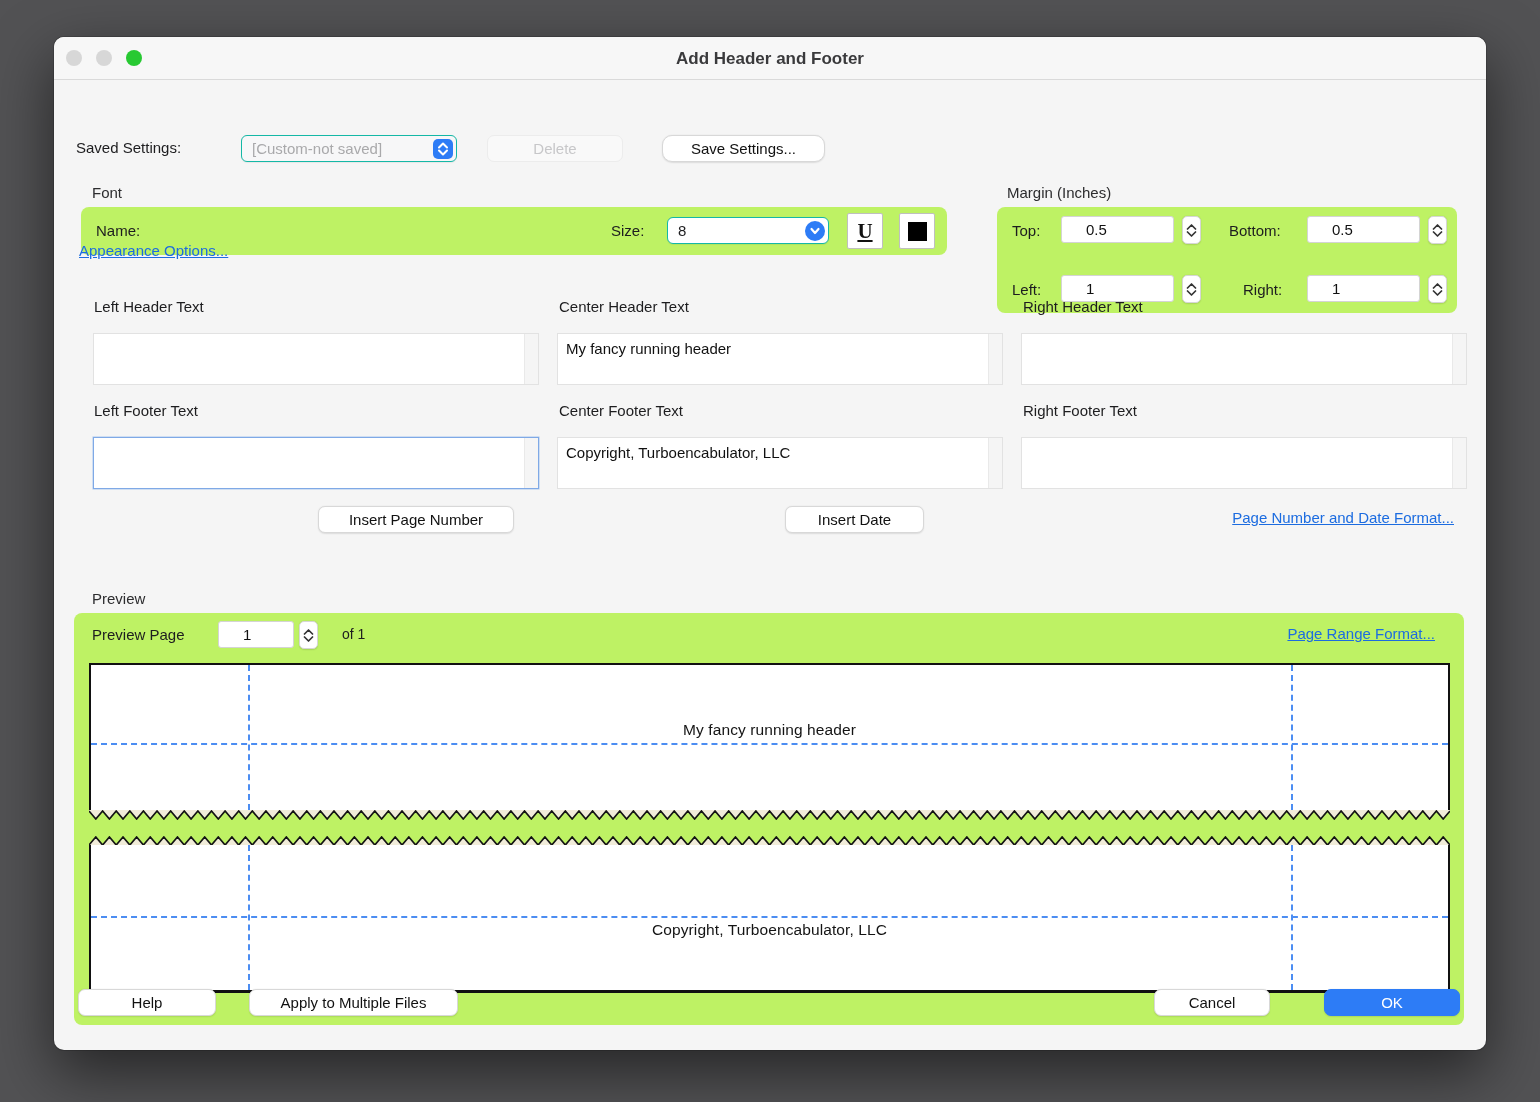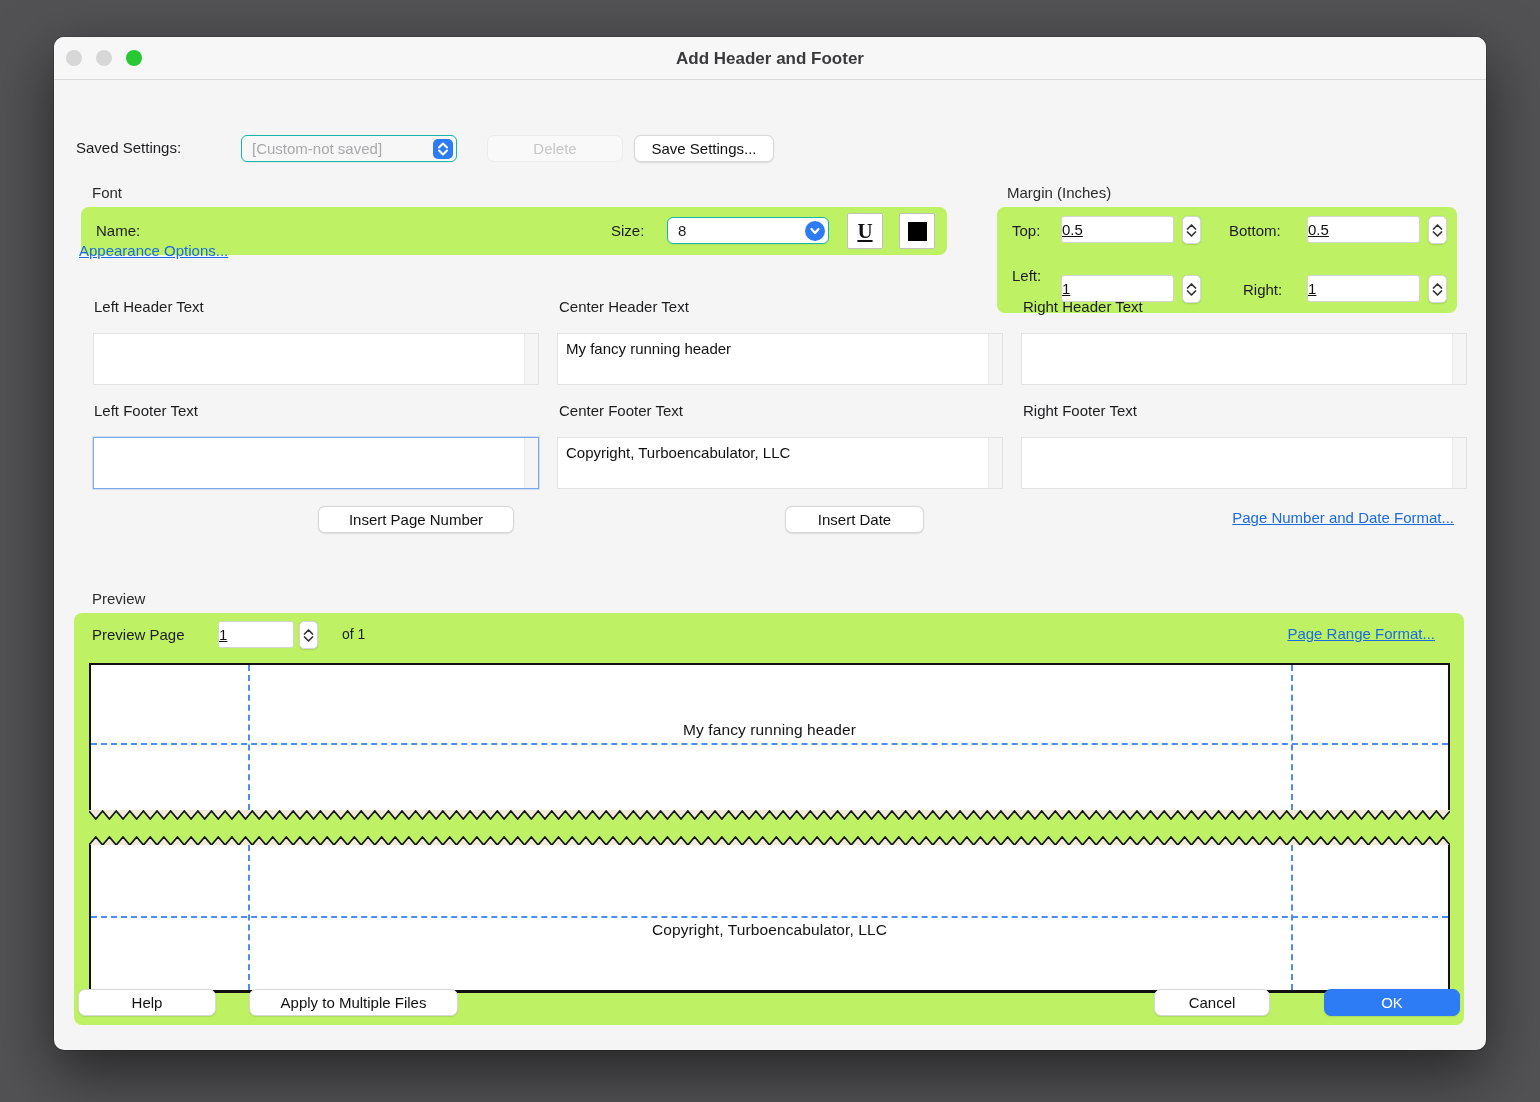--- a/index.html
+++ b/index.html
@@ -64,21 +64,21 @@
   
   .panel { position:absolute; background:#bef264; border-radius:8px; }
   .font-label { position:absolute; left:38px; top:147px; }
   .font-panel { left:27px; top:170px; width:866px; height:48px; }
   .margin-label { position:absolute; left:953px; top:147px; }
   .margin-panel { left:943px; top:170px; width:460px; height:106px; }
 
   .field {
     position:absolute; height:27px; background:#fff; border:1px solid #d4d4d4;
     border-radius:3px; font-size:15px; font-family:"Liberation Sans",sans-serif;
-    padding:0 0; color:#111; outline:none;text-decoration:underline;
+    padding:0 24px; color:#111; outline:none;
   }
   .stepper {
     position:absolute; width:19px; height:28px; background:#fff; border:1px solid #d6d6d6;
     border-radius:5px; box-shadow:0 .5px 1.5px rgba(0,0,0,.12);
     display:flex; flex-direction:column; align-items:center; justify-content:center; gap:1px;
   }
   .u-btn {
     position:absolute; width:36px; height:36px; background:#fff; border:1px solid #bfbfbf;
     border-radius:2px; display:flex; align-items:center; justify-content:center;
     font-family:"Liberation Serif", serif; font-size:21px; font-weight:bold;
@@ -148,21 +148,21 @@
     <div class="mac-select" style="left:167px; top:1px; width:216px;">
       <span class="val dim">[Custom-not saved]</span>
       <span class="dd-btn">
         <svg class="chev" width="14" height="16" viewBox="0 0 14 16">
             <path d="M3 6.5 L7 2.5 L11 6.5" fill="none" stroke="#fff" stroke-width="2" stroke-linecap="round" stroke-linejoin="round"></path>
             <path d="M3 9.5 L7 13.5 L11 9.5" fill="none" stroke="#fff" stroke-width="2" stroke-linecap="round" stroke-linejoin="round"></path>
           </svg>
       </span>
     </div>
     <div class="btn disabled" style="left:413px; top:1px; width:136px;">Delete</div>
-    <div class="btn" style="left:560px; top:1px; width:140px;">Save Settings...</div>
+    <div class="btn" style="left:588px; top:1px; width:163px;border-radius:10px;">Save Settings...</div>
   </div>
 
   <div class="seclbl font-label">Font</div>
   <div class="panel font-panel">
     <span class="lbl" style="position:absolute;left:15px;top:15px;">Name:</span>
     <span class="lbl" style="position:absolute;left:530px;top:15px;">Size:</span>
     <div class="mac-select" style="left:586px; top:10px; width:162px; background:#fff;">
       <span class="val">8</span>
       <span class="dd-btn round">
         <svg class="chev" width="14" height="14" viewBox="0 0 14 14">
@@ -191,21 +191,21 @@
     <span class="lbl" style="position:absolute;left:232px;top:15px;">Bottom:</span>
     <input class="field" style="left: 310px; top: 9px; width: 113px;" value="0.5">
     <div class="stepper" style="left:431px; top:9px;">
       <svg class="chev" width="11" height="6" viewBox="0 0 11 6">
           <path d="M1.5 5 L5.5 1 L9.5 5" fill="none" stroke="#333" stroke-width="1.7" stroke-linecap="round" stroke-linejoin="round"></path>
         </svg>
       <svg class="chev" width="11" height="6" viewBox="0 0 11 6">
           <path d="M1.5 1 L5.5 5 L9.5 1" fill="none" stroke="#333" stroke-width="1.7" stroke-linecap="round" stroke-linejoin="round"></path>
         </svg>
     </div>
-    <span class="lbl" style="position:absolute;left:15px;top:60px;">Left:</span>
+    <span class="lbl" style="position:absolute;left:15px;top:74px;">Left:</span>
     <input class="field" style="left: 64px; top: 68px; width: 113px;" value="1">
     <div class="stepper" style="left:185px; top:68px;">
       <svg class="chev" width="11" height="6" viewBox="0 0 11 6">
           <path d="M1.5 5 L5.5 1 L9.5 5" fill="none" stroke="#333" stroke-width="1.7" stroke-linecap="round" stroke-linejoin="round"></path>
         </svg>
       <svg class="chev" width="11" height="6" viewBox="0 0 11 6">
           <path d="M1.5 1 L5.5 5 L9.5 1" fill="none" stroke="#333" stroke-width="1.7" stroke-linecap="round" stroke-linejoin="round"></path>
         </svg>
     </div>
     <span class="lbl" style="position:absolute;left:246px;top:74px;">Right:</span>

